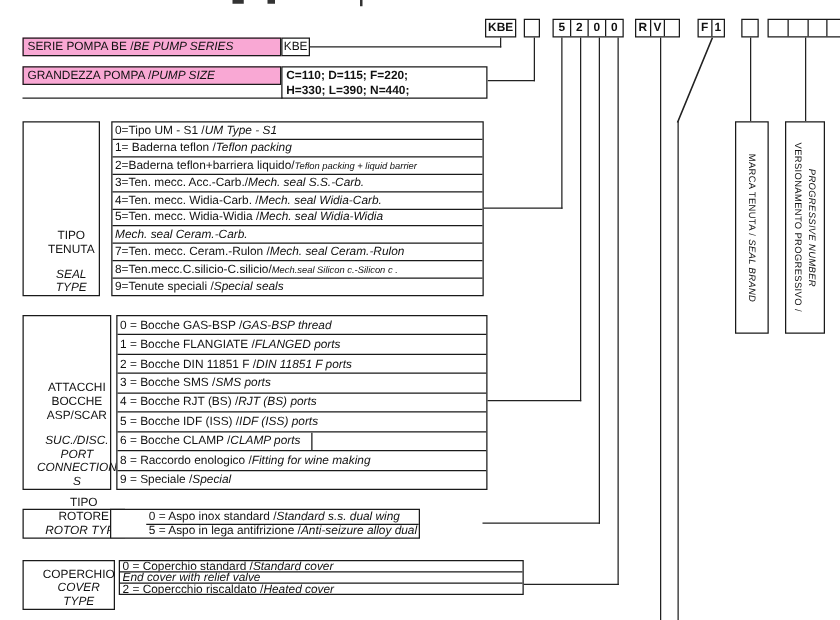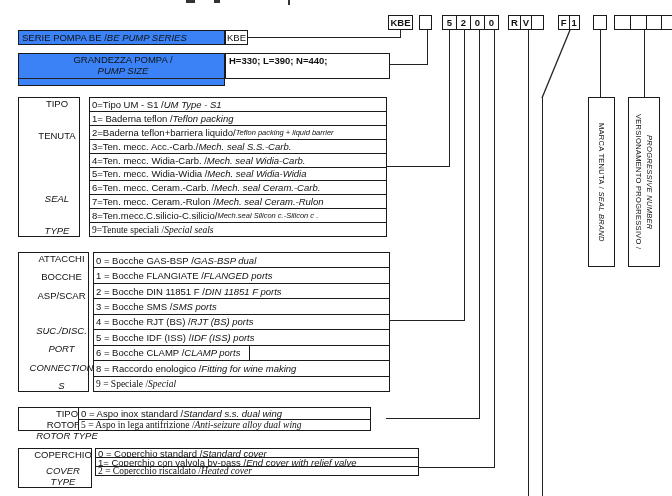--- a/index.html
+++ b/index.html
@@ -11,35 +11,35 @@
   .abs { position:absolute; box-sizing:border-box; }
   
   .tbox { border:1.5px solid #1a1a1a; background:#fff; display:flex; }
   .tcell { flex:1; display:flex; align-items:center; justify-content:center;
            font-size:9.5px; font-weight:bold; }
   .tcell + .tcell { border-left:1px solid #1a1a1a; }
   
   .hline { position:absolute; height:1.3px; background:#222; }
   .vline { position:absolute; width:1.3px; background:#222; }
   
-  .lbox { border:1.5px solid #1a1a1a; background:#3b82f6; display:flex;
+  .lbox { border:1.5px solid #1a1a1a; background:#f9a8d4; display:flex;
           align-items:center; padding-left:3px; white-space:nowrap; overflow:hidden; }
   .cbox { border:1.5px solid #1a1a1a; background:#fff; display:flex;
           align-items:center; justify-content:center; }
   .valbox { border:1.5px solid #1a1a1a; background:#fff; padding:1px 0 0 3px;
             font-weight:bold; line-height:11.5px; white-space:nowrap; overflow:hidden; }
   
   .seclabel { border:1.5px solid #1a1a1a; background:#fff; display:flex;
-              flex-direction:column; align-items:center; justify-content:space-between;
+              flex-direction:column; align-items:center; justify-content:flex-end;
               text-align:center; line-height:11px;padding-left:16px; }
   .secrows { border:1.5px solid #1a1a1a; background:#fff; display:flex;
              flex-direction:column; }
   .row { flex:1; border-bottom:1px solid #1a1a1a; display:flex; align-items:center;
          padding-left:2px; white-space:nowrap; overflow:hidden; position:relative; }
-  .row:last-child { border-bottom:none;font-family:Liberation Serif, serif; }
+  .row:last-child { border-bottom:none; }
   .en { font-style:italic; }
   .small { font-size:7.5px; }
   .spacer { height:9px; }
   .rowdiv { position:absolute; top:0; bottom:0; width:1px; background:#1a1a1a; }
   
   .vbox { border:1.5px solid #1a1a1a; background:#fff; writing-mode:vertical-lr;
           display:flex; align-items:center; justify-content:center;
           font-size:7.5px; letter-spacing:0.3px; }
   .vbox .vtxt { text-align:center; line-height:11px; }
   
@@ -115,25 +115,26 @@
   <div class="vline" style="left:644px; top:30px; height:67px;"></div>
 
   <div class="abs lbox" style="left:18px; top:30px; width:207px; height:15px;">
     <span>SERIE POMPA BE / </span>
       <span class="en">BE PUMP SERIES</span>
   </div>
   <div class="abs cbox" style="left:225px; top:30px; width:23px; height:15px;">
     <span>KBE</span>
   </div>
 
-  <div class="abs lbox" style="left:18px; top:53px; width:207px; height:33px;flex-direction:column;">
+  <div class="abs lbox" style="left:18px; top:53px; width:207px; height:15px;">
     <span>GRANDEZZA POMPA / </span>
       <span class="en">PUMP SIZE</span>
   </div>
   <div class="abs valbox" style="left:225px; top:53px; width:165px; height:26px;">
+    <div>C=110; D=115; F=220;</div>
     <div>H=330; L=390; N=440;</div>
   </div>
   <div class="hline" style="left:18px; top:77.5px; width:208px; height:1.5px;"></div>
 
   <div class="abs seclabel" style="left:18px; top:97px; width:62px; height:140px;">
     <div>TIPO</div>
     <div>TENUTA</div>
     <div class="spacer"></div>
     <div class="en">SEAL</div>
     <div class="en">TYPE</div>
@@ -157,21 +158,20 @@
       </div>
     <div class="row">
         <span>4=Ten. mecc. Widia-Carb. / </span>
         <span class="en">Mech. seal Widia-Carb.</span>
       </div>
     <div class="row">
         <span>5=Ten. mecc. Widia-Widia / </span>
         <span class="en">Mech. seal Widia-Widia</span>
       </div>
     <div class="row">
-        <span>6=Ten. mecc. Ceram.-Carb. / </span>
         <span class="en">Mech. seal Ceram.-Carb.</span>
       </div>
     <div class="row">
         <span>7=Ten. mecc. Ceram.-Rulon / </span>
         <span class="en">Mech. seal Ceram.-Rulon</span>
       </div>
     <div class="row">
         <span>8=Ten.mecc.C.silicio-C.silicio/</span>
         <span class="en small">Mech.seal Silicon c.-Silicon c .</span>
       </div>
@@ -187,21 +187,21 @@
     <div>ASP/SCAR</div>
     <div class="spacer"></div>
     <div class="en">SUC./DISC.</div>
     <div class="en">PORT</div>
     <div class="en">CONNECTION</div>
     <div class="en">S</div>
   </div>
   <div class="abs secrows" style="left:93px; top:252px; width:297px; height:140px;">
     <div class="row">
         <span>0 = Bocche GAS-BSP / </span>
-        <span class="en">GAS-BSP dual</span>
+        <span class="en">GAS-BSP thread</span>
       </div>
     <div class="row">
         <span>1 = Bocche FLANGIATE / </span>
         <span class="en">FLANGED ports</span>
       </div>
     <div class="row">
         <span>2 = Bocche DIN 11851 F / </span>
         <span class="en">DIN 11851 F ports</span>
       </div>
     <div class="row">
@@ -228,42 +228,41 @@
     <div class="row">
         <span>9 = Speciale / </span>
         <span class="en">Special</span>
       </div>
   </div>
 
   <div class="abs seclabel" style="left:18px; top:407px; width:82px; height:24px;">
     <div>TIPO ROTORE</div>
     <div class="en">ROTOR TYPE</div>
   </div>
-  <div class="abs secrows" style="left:78px; top:407px; width:293px; height:24px;">
+  <div class="abs secrows" style="left:88px; top:407px; width:248px; height:24px;padding-left:28px;">
     <div class="row">
         <span>0 = Aspo inox standard / </span>
         <span class="en">Standard s.s. dual wing</span>
       </div>
     <div class="row">
         <span>5 = Aspo in lega antifrizione / </span>
         <span class="en">Anti-seizure alloy dual wing</span>
       </div>
   </div>
 
   <div class="abs seclabel" style="left:18px; top:448px; width:74px; height:40px;">
     <div>COPERCHIO</div>
     <div class="en">COVER TYPE</div>
   </div>
   <div class="abs secrows" style="left:95px; top:448px; width:324px; height:28px;">
     <div class="row">
         <span>0 = Coperchio standard / </span>
         <span class="en">Standard cover</span>
       </div>
     <div class="row">
-        <span>1= Coperchio con valvola by-pass / </span>
         <span class="en">End cover with relief valve</span>
       </div>
     <div class="row">
         <span>2 = Copercchio riscaldato / </span>
         <span class="en">Heated cover</span>
       </div>
   </div>
 
   <div class="abs vbox" style="left:588px; top:97px; width:27px; height:170px;">
     <div class="vtxt">

